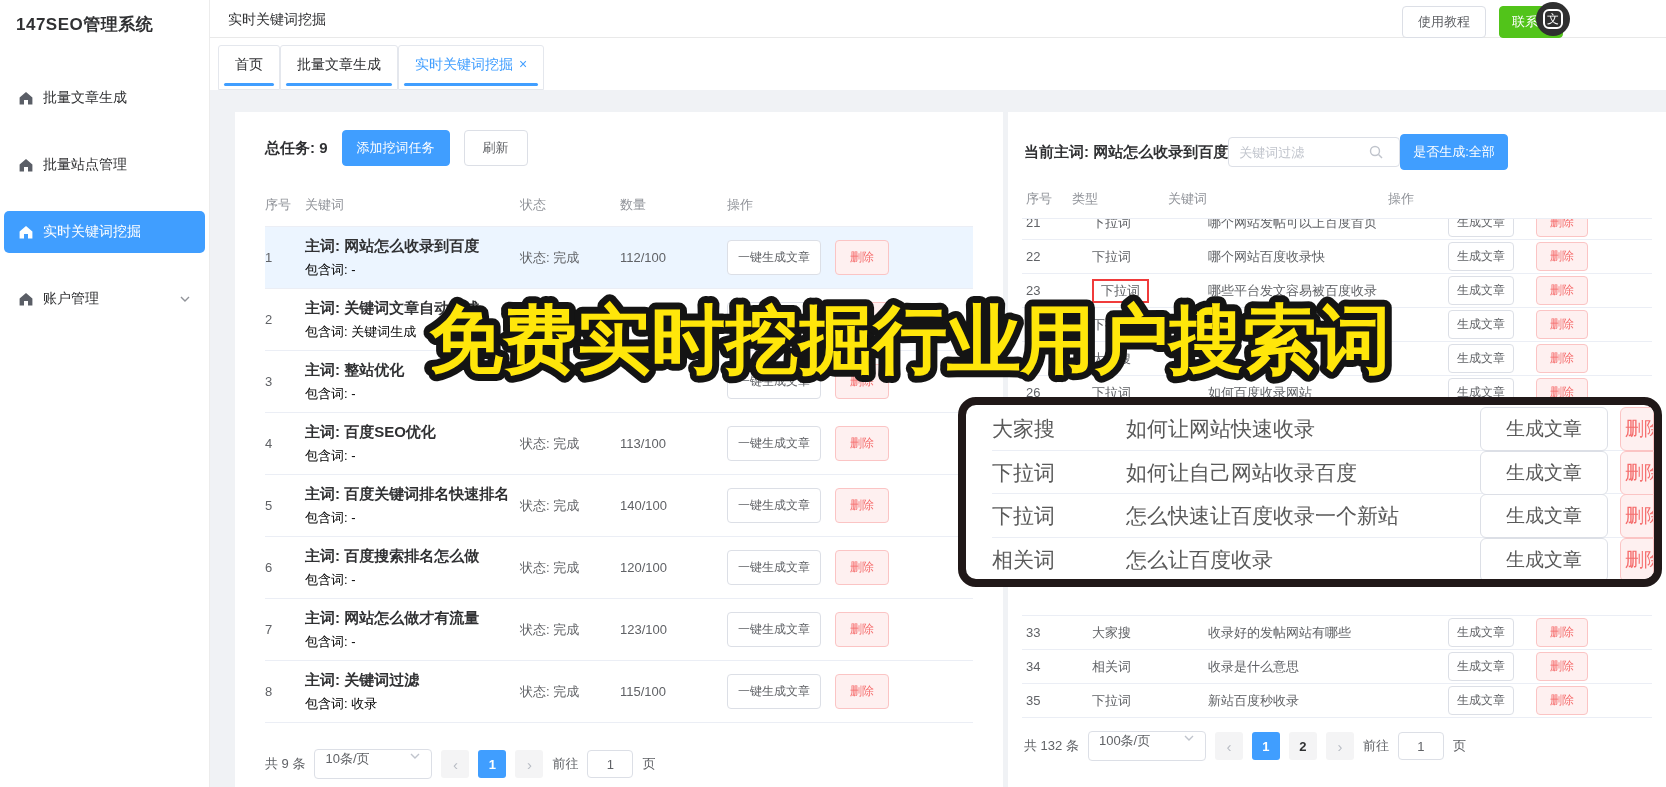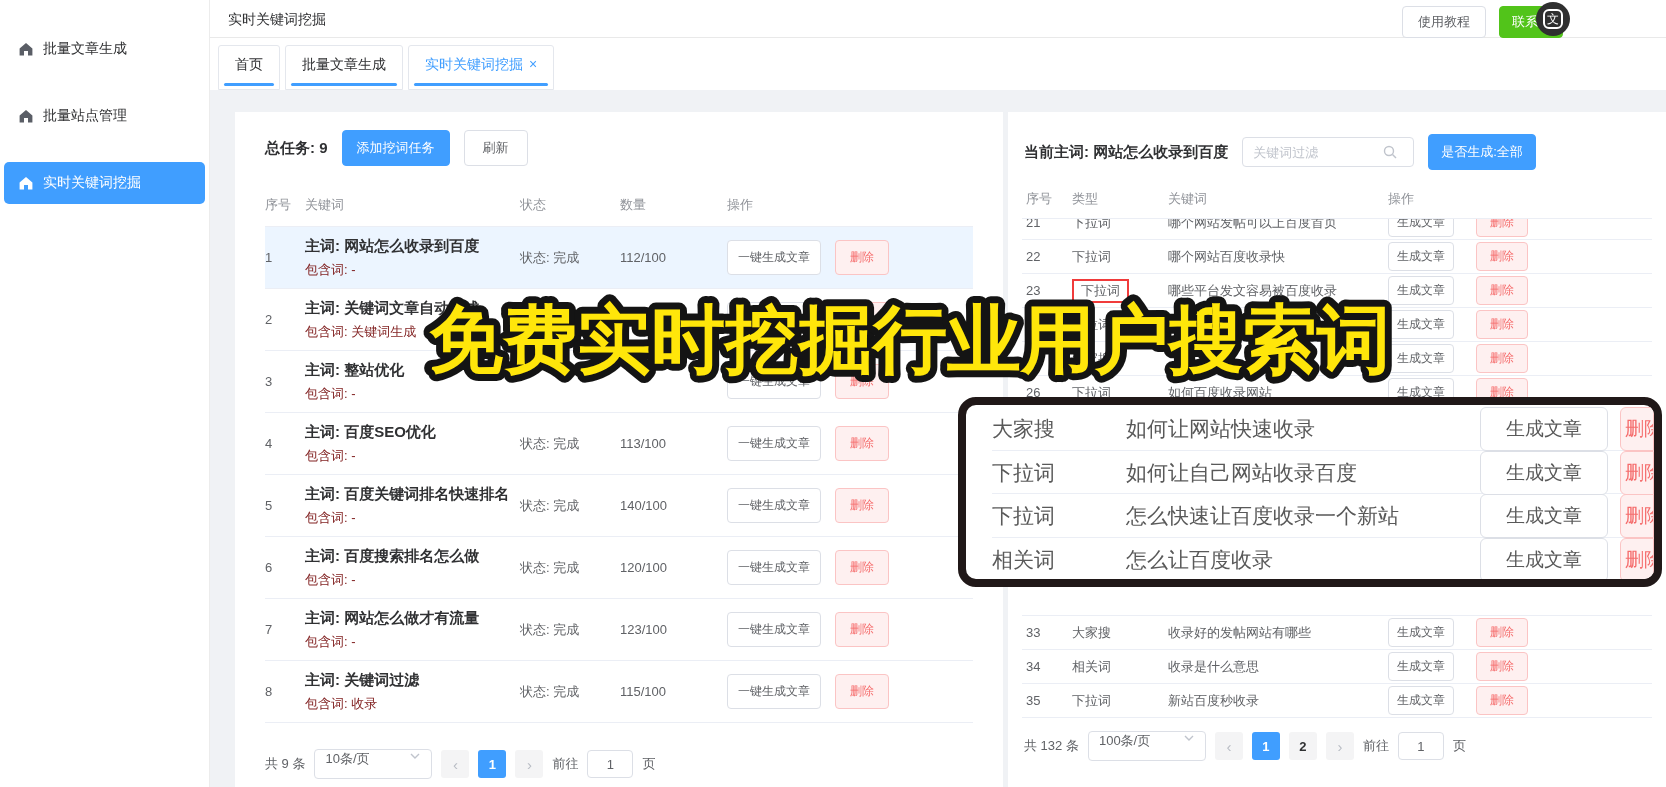--- a/index.html
+++ b/index.html
@@ -27,21 +27,21 @@
   .btn-contact { position:absolute; right:103px; top:6px; padding:6px 12px; min-width:64px;
     background:#52c41a; border:1px solid #52c41a; border-radius:4px; font-size:13px;
     color:#fff; cursor:pointer; text-align:left; }
   .translate-icon { position:absolute; right:96px; top:2px; width:34px; height:34px; border-radius:50%;
     background:#2f2f2f; display:flex; align-items:center; justify-content:center; z-index:3; }
   .translate-icon .inner { width:20px; height:20px; border:2px solid #fff; border-radius:6px;
     color:#fff; font-size:12px; line-height:16px; text-align:center; }
 
   
   .tabbar { position:absolute; left:210px; top:38px; right:0; height:52px; background:#fff;
-    padding:7px 0 0 8px; display:flex; gap:5px; }
+    padding:7px 0 0 8px; display:flex; }
   .tab { position:relative; border:1px solid #e4e7ed; background:#fff; padding:10px 16px 12px 16px;
     font-size:14px; color:#303133; cursor:pointer; border-radius:3px 3px 0 0; }
   .tab::after { content:""; position:absolute; left:5px; right:5px; bottom:3px; height:3px;
     background:#409eff; border-radius:2px; }
   .tab.active { color:#409eff; }
   .tab .close { color:#409eff; margin-left:6px; font-size:14px; }
 
   
   .content { position:absolute; left:210px; top:90px; right:0; bottom:0; background:#f0f2f5; }
   .card { position:absolute; top:22px; bottom:0; background:#fff; }
@@ -54,56 +54,56 @@
   .btn-primary { background:#409eff; border:1px solid #409eff; color:#fff; font-size:13px;
     padding:8px 14px; border-radius:4px; cursor:pointer; }
   .btn-default { background:#fff; border:1px solid #dcdfe6; color:#606266; font-size:13px;
     padding:8px 18px; border-radius:4px; cursor:pointer; }
 
   .lhead, .lrow { display:grid; grid-template-columns:40px 215px 100px 107px 1fr; align-items:center; }
   .lhead { color:#909399; font-size:13px; padding:8px 0 12px 0; border-bottom:1px solid #ebeef5; }
   .lrow { border-bottom:1px solid #ebeef5; padding:8px 0; min-height:57px; }
   .lrow.hl { background:#ecf5ff; }
   .lrow .main { font-size:15px; font-weight:bold; line-height:21px; }
-  .lrow .sub  { font-size:13px; color:#7f1d1d; line-height:21px; margin-top:3px; }
+  .lrow .sub  { font-size:13px; color:#000000; line-height:21px; margin-top:3px; }
   .cell-muted { color:#606266; }
   .ops { display:flex; align-items:center; gap:14px; }
   .btn-plain { background:#fff; border:1px solid #dcdfe6; color:#606266; font-size:12px;
     padding:8px 10px; border-radius:4px; cursor:pointer; white-space:nowrap; }
   .btn-danger { background:#fef0f0; border:1px solid #fbc4c4; color:#f56c6c; font-size:12px;
     padding:8px 14px; border-radius:4px; cursor:pointer; white-space:nowrap; }
 
   
   .pager { display:flex; align-items:center; gap:9px; margin-top:26px; color:#606266; }
   .psel { display:flex; justify-content:space-between; width:118px; height:30px;
     border:1px solid #dcdfe6; border-radius:4px; padding:0 10px; color:#606266; cursor:pointer; }
   .pbtn { width:28px; height:28px; border-radius:3px; background:#f4f4f5; color:#b8bcc4;
     display:flex; align-items:center; justify-content:center; font-size:15px; cursor:pointer; }
   .pnum { width:28px; height:28px; border-radius:3px; background:#f4f4f5; color:#303133;
     display:flex; align-items:center; justify-content:center; font-weight:bold; cursor:pointer; }
   .pnum.cur { background:#409eff; color:#fff; }
   .goto-input { width:46px; height:28px; border:1px solid #dcdfe6; border-radius:4px;
     text-align:center; font-size:13px; color:#606266; }
 
   
-  .rhdr { display:flex; align-items:center; margin:6px 2px 14px 2px; gap:14px; }
+  .rhdr { display:flex; align-items:center; margin:6px 2px 14px 2px; }
   .cur-word { font-size:15px; font-weight:bold; white-space:nowrap; }
   .filter-wrap { position:relative; width:164px; }
   .filter-input { width:172px; height:30px; border:1px solid #dcdfe6; border-radius:4px;
     padding:0 28px 0 10px; font-size:13px; color:#606266; }
   .filter-input::placeholder { color:#c0c4cc; }
   .filter-wrap svg { position:absolute; right:8px; top:7px; }
   .btn-genall { margin-left:8px; background:#409eff; border:1px solid #409eff; color:#fff;
     font-size:13px; padding:8px 12px; border-radius:4px; cursor:pointer; white-space:nowrap; }
 
   .rhead, .rrow { display:grid; grid-template-columns:46px 96px 212px 1fr; align-items:center; }
   .rhead { color:#909399; padding:6px 0 10px 4px; border-bottom:1px solid #ebeef5;
     position:relative; background:#fff; z-index:1; }
   .rrows { overflow:hidden; }
-  .rrow { border-bottom:1px solid #ebeef5; height:34px; color:#606266; padding-left:4px; }
+  .rrow { border-bottom:1px solid #ebeef5; height:34px; color:#606266; padding-left:4px;gap:20px; }
   .rrow.clip-top { margin-top:-13px; }
   .type-boxed { display:inline-block; border:2px solid #f03b3b; padding:1px 7px; }
   .rops { display:flex; align-items:center; gap:22px; padding-left:8px; }
   .btn-plain.sm { padding:5px 8px; }
   .btn-danger.sm { padding:5px 13px; }
   .rspacer { height:206px; border-bottom:1px solid #ebeef5; }
   .rpager { position:absolute; left:16px; bottom:26px; }
 
   
   .callout { position:absolute; left:958px; top:397px; width:704px; height:190px; background:#fff;
@@ -118,38 +118,48 @@
 
   
   .overlay-svg { position:absolute; left:405px; top:283px; z-index:5; pointer-events:none; }
 </style>
 </head>
 <body>
 
 <div class="app">
 
   <aside class="sidebar">
+    <div class="logo">147SEO管理系统</div>
     <nav class="side-nav">
       <div class="side-item">
         <svg width="16" height="16" viewBox="0 0 20 20">
             <path d="M2 9.5 L10 2.5 L18 9.5 V18 H12.5 V12.5 H7.5 V18 H2 Z" fill="#5a5e66"></path>
           </svg>
         <span>批量文章生成</span>
       </div>
       <div class="side-item">
         <svg width="16" height="16" viewBox="0 0 20 20">
             <path d="M2 9.5 L10 2.5 L18 9.5 V18 H12.5 V12.5 H7.5 V18 H2 Z" fill="#5a5e66"></path>
           </svg>
         <span>批量站点管理</span>
       </div>
       <div class="side-item active">
         <svg width="16" height="16" viewBox="0 0 20 20">
             <path d="M2 9.5 L10 2.5 L18 9.5 V18 H12.5 V12.5 H7.5 V18 H2 Z" fill="#ffffff"></path>
           </svg>
         <span>实时关键词挖掘</span>
+      </div>
+      <div class="side-item">
+        <svg width="16" height="16" viewBox="0 0 20 20">
+            <path d="M2 9.5 L10 2.5 L18 9.5 V18 H12.5 V12.5 H7.5 V18 H2 Z" fill="#5a5e66"></path>
+          </svg>
+        <span>账户管理</span>
+        <svg class="chev" width="12" height="12" viewBox="0 0 12 12">
+            <polyline points="2,4 6,8 10,4" fill="none" stroke="#909399" stroke-width="1.4"></polyline>
+          </svg>
       </div>
     </nav>
   </aside>
 
   <header class="topbar">
     <div class="topbar-title">实时关键词挖掘</div>
     <button class="btn-tutorial">使用教程</button>
     <button class="btn-contact">联系</button>
     <div class="translate-icon">
       <div class="inner">文</div>

